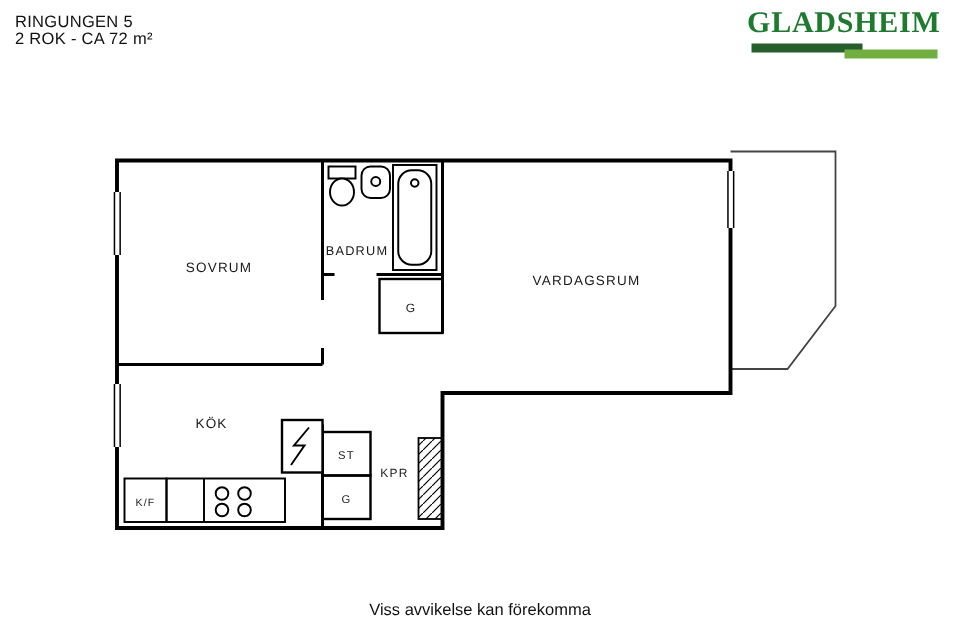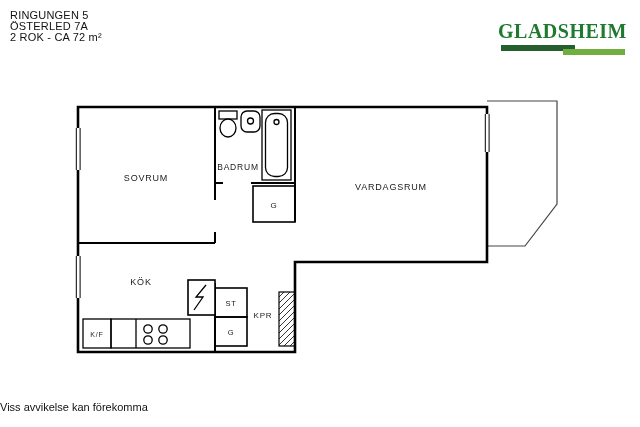--- a/index.html
+++ b/index.html
@@ -9,45 +9,44 @@
     position: relative;
     overflow: hidden;
     font-family: "Liberation Sans", sans-serif;
     color: #111111;
   }
   .header {
     position: absolute; left: 10px; top: 10px;
     font-size: 11px; line-height: 11px; letter-spacing: .2px;
   }
   .logo {
-    position: absolute; right: 13px; top: 20px;
+    position: absolute; right: 13px; top: 4px;
     width: 130px; text-align: right;
   }
   .logo-text {
     font-family: "Liberation Serif", serif;
     font-weight: bold; font-size: 20px;
     color: #1e7a2e; letter-spacing: .5px;
   }
   .logo-bars { position: relative; height: 14px; margin-top: 2px; }
   .bar { position: absolute; height: 6px; }
   .bar-dark  { left: 4px;  top: 0;   width: 74px; background: #245f2d; }
   .bar-light { left: 66px; top: 4px; width: 62px; background: #6fae3f; }
   .footer {
     position: absolute; left: 0; right: 0; top: 401px;
-    font-size: 11px;
+    text-align: center; font-size: 11px;
   }
   svg.plan { position: absolute; left: 0; top: 0; }
   svg.plan text { font-family: "Liberation Sans", sans-serif; fill: #1a1a1a; }
 </style>
 </head>
 <body>
 
 <div class="header">
   <div>RINGUNGEN 5</div>
-  <div>ÖSTERLED 7A</div>
   <div>2 ROK - CA 72 m²</div>
 </div>
 
 <div class="logo">
   <div class="logo-text">GLADSHEIM</div>
   <div class="logo-bars">
     <div class="bar bar-dark"></div>
     <div class="bar bar-light"></div>
   </div>
 </div>

